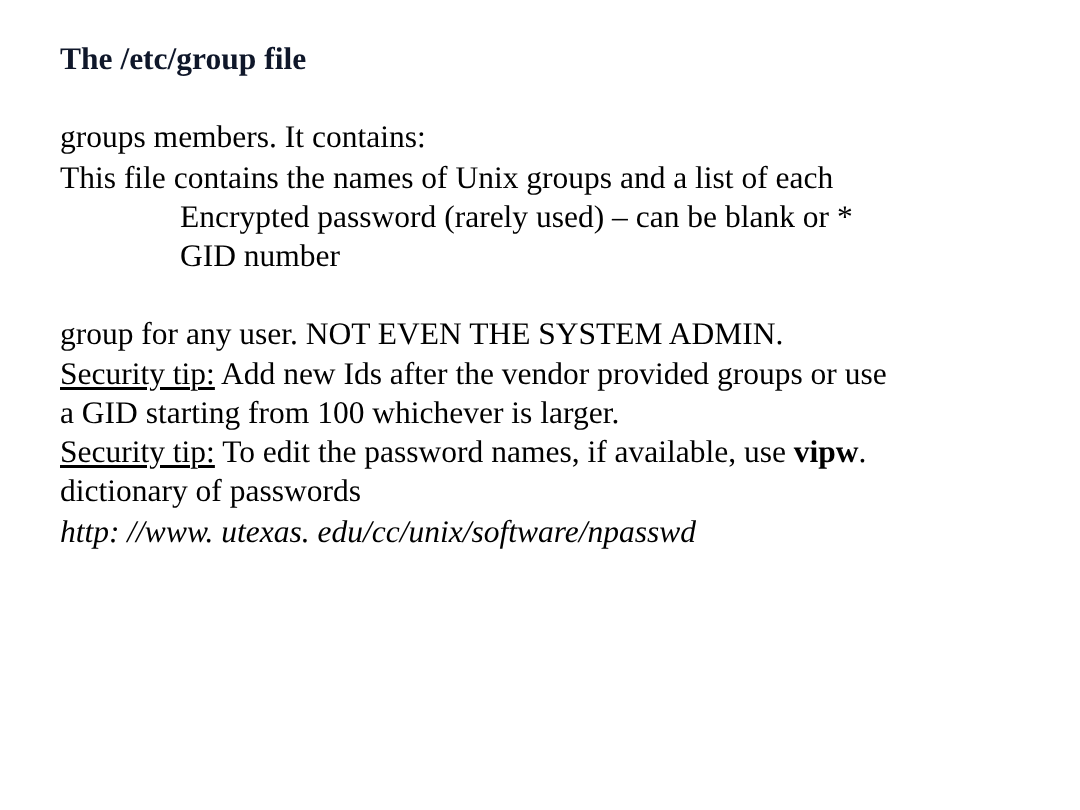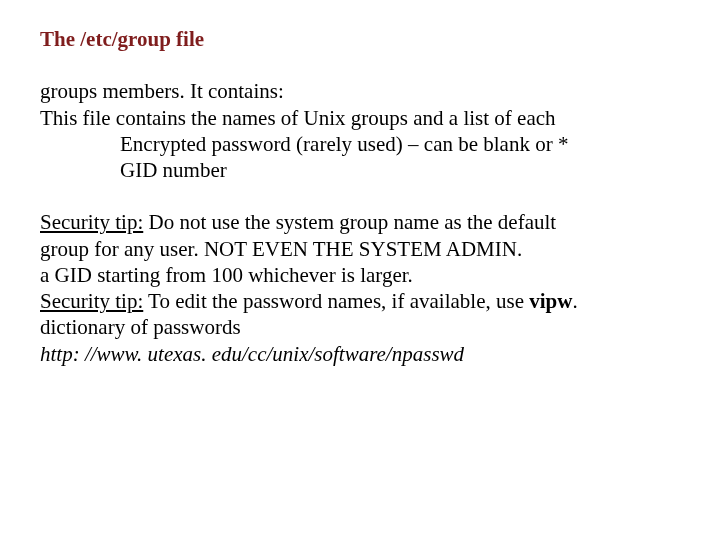--- a/index.html
+++ b/index.html
@@ -11,21 +11,21 @@
     font-family: "Times New Roman", Times, serif;
     color: #000;
   }
   .page {
     padding: 26px 40px 0 40px;
     width: 640px;
     font-size: 21px;
     line-height: 1.25;
   }
   .heading {
-    color: #7f1d1d;
+    color: #0f172a;
     font-weight: bold;
     margin-bottom: 26px;
   }
   .para {
     margin-bottom: 26px;
   }
   .indent {
     padding-left: 80px;
   }
   .tips {
@@ -50,21 +50,21 @@
   <div class="heading">The /etc/group file</div>
 
   <div class="para">
     <div>groups members.  It contains:</div>
     <div>This file contains the names of Unix groups and a list of each</div>
     <div class="indent">Encrypted password (rarely used) – can be blank or *</div>
     <div class="indent">GID number</div>
   </div>
 
   <div class="tips">
-    <div><span class="tip-label">Security tip:</span><span> Do not use the system group name as the default</span></div>
     <div>group for any user.  NOT EVEN THE SYSTEM ADMIN.</div>
+    <div><span class="tip-label">Security tip:</span><span> Add new Ids after the vendor provided groups or use</span></div>
     <div>a GID starting from 100 whichever is larger.</div>
     <div><span class="tip-label">Security tip:</span><span> To edit the password names, if available, use </span><span class="bold">vipw</span><span>.</span></div>
     <div>dictionary of passwords</div>
     <div class="url">http: //www. utexas. edu/cc/unix/software/npasswd</div>
   </div>
 
 </div>
 
 </body></html>

